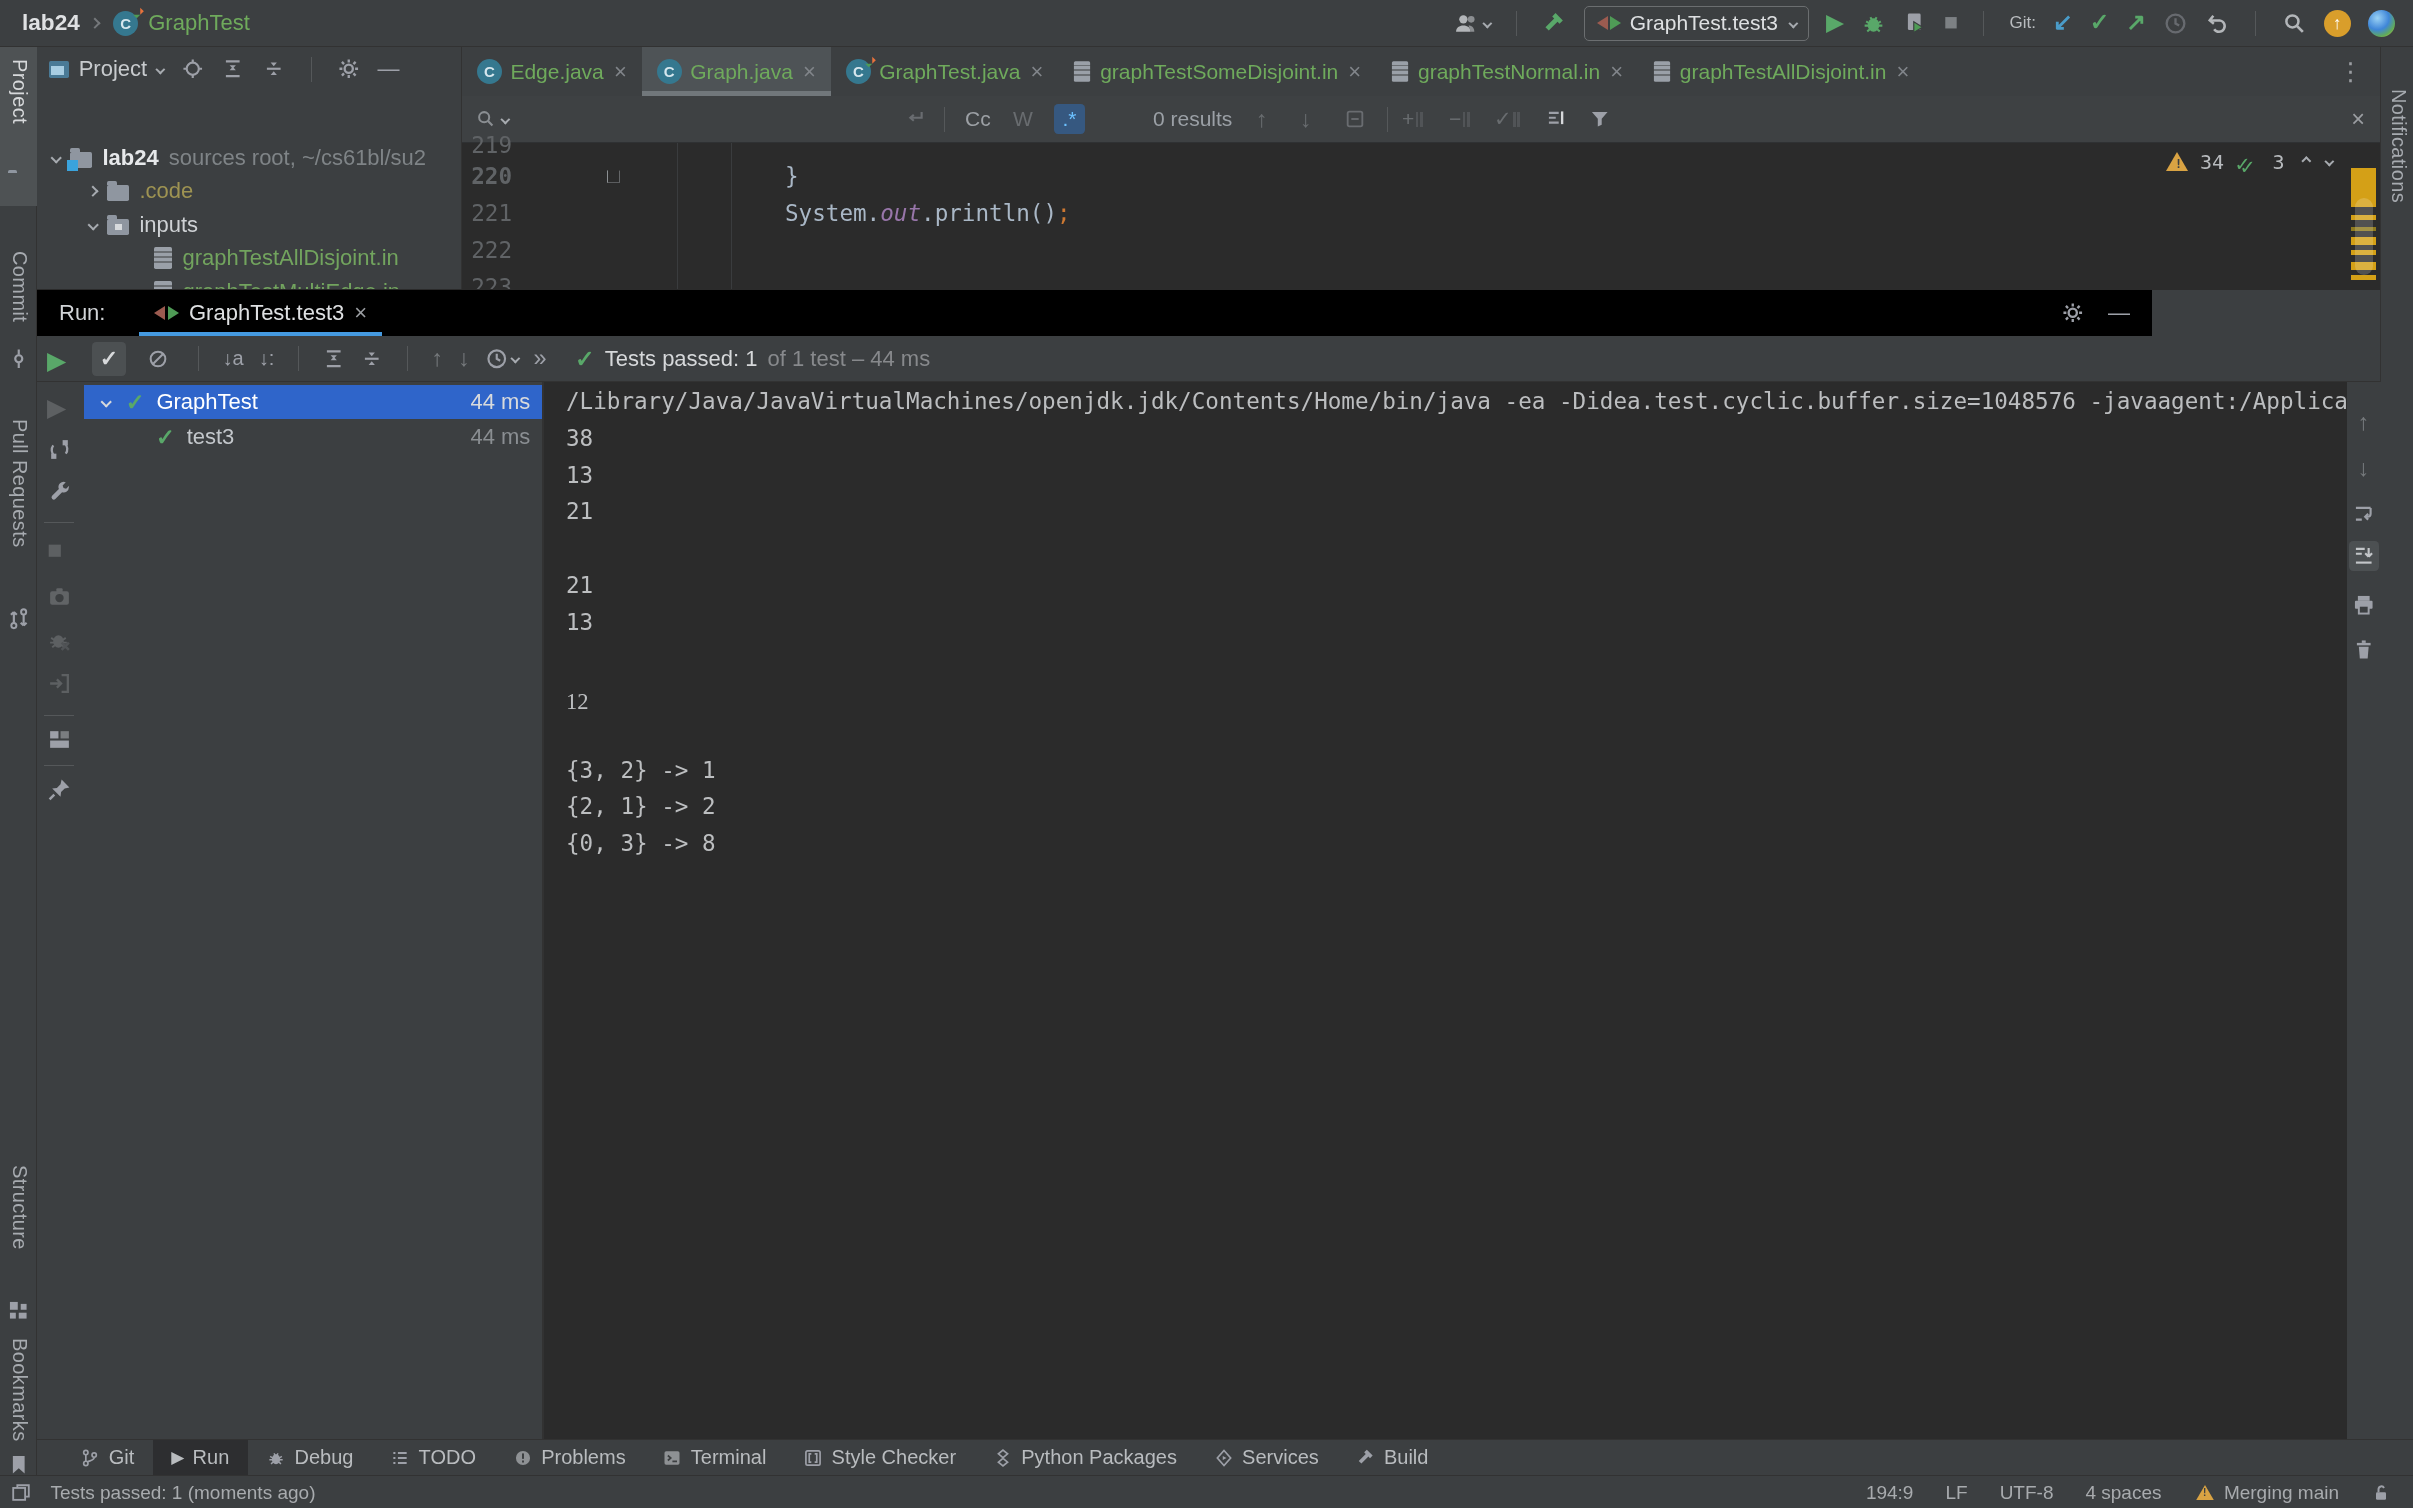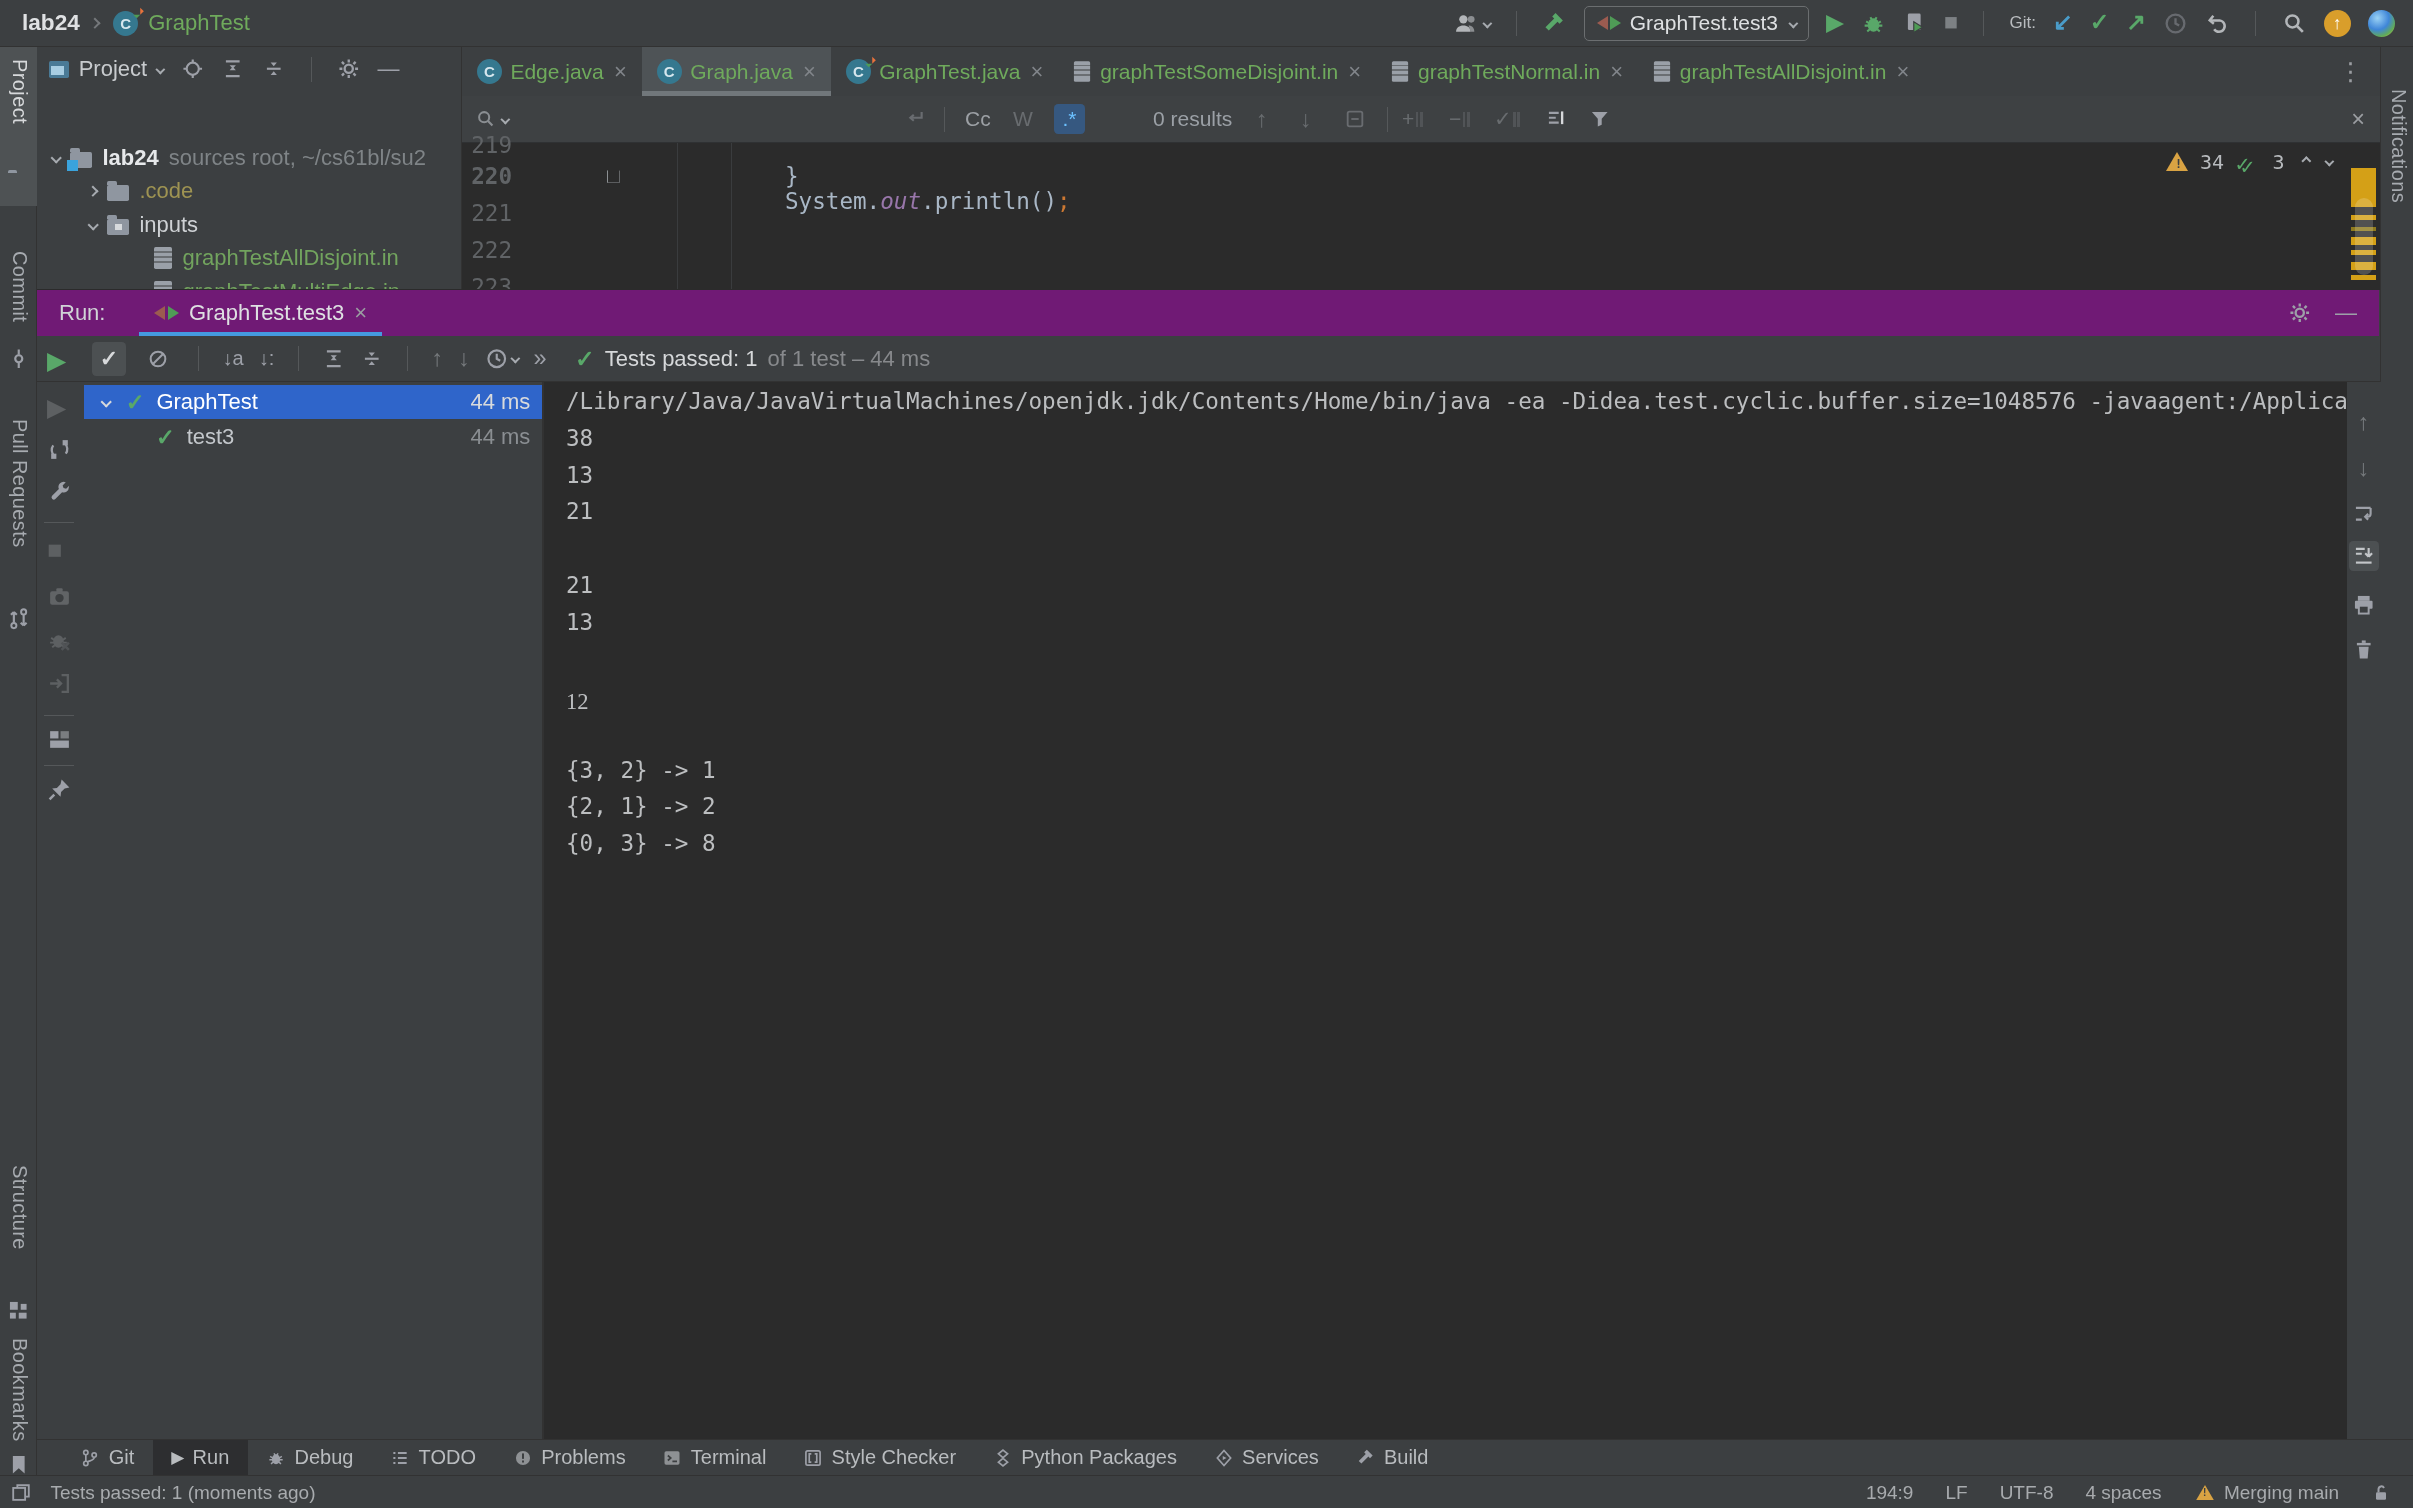--- a/index.html
+++ b/index.html
@@ -75,21 +75,21 @@
   .wtri{position:relative;width:0;height:0;border-left:11px solid transparent;border-right:11px solid transparent;border-bottom:19px solid #d9a343;display:inline-block;}
   .wtri:after{content:"!";position:absolute;left:-2.5px;top:3.4px;font-weight:bold;font-size:12.6px;color:#3c3f41;}
   .dblcheck{position:relative;width:25px;height:22px;}
   .dblcheck span{position:absolute;color:#59a869;font-size:22px;font-weight:bold;}
   #stripe{position:absolute;right:0;top:0;width:32px;height:147px;}
   .mark{position:absolute;left:3.4px;width:25px;background:#d4a017;}
   .thumb{position:absolute;left:6.7px;width:18.4px;height:77px;border-radius:9.2px;background:rgba(255,255,255,.18);}
 
   
   #runpanel{left:37px;top:289px;width:2343px;height:1150px;background:#3c3f41;border-top:0.8px solid #2b2b2b;}
-  #runtabrow{position:absolute;left:0;top:0;width:2342px;height:46px;background:#701a75;display:flex;align-items:center;}
+  #runtabrow{position:absolute;left:0;top:0;width:2115px;height:46px;background:#000000;display:flex;align-items:center;}
   #runtabrow .rlabel{font-size:22px;color:#d0d3d6;margin-left:22px;}
   .runtab{display:flex;align-items:center;gap:10px;height:46px;padding:0 15px;margin-left:34px;position:relative;font-size:22px;color:#dee0e2;}
   .runtab:after{content:"";position:absolute;left:0;bottom:0;width:100%;height:4.2px;background:#459ae0;}
   #runtoolbar{position:absolute;left:0;top:46px;width:2343px;height:46px;border-bottom:1.7px solid #323232;display:flex;align-items:center;gap:15px;padding-left:55px;}
   .tbtn{width:34px;height:34px;display:flex;align-items:center;justify-content:center;border-radius:4.2px;}
   .tbtn.sel{background:#4c5052;}
   #runstatus{display:flex;align-items:center;gap:10px;margin-left:13.4px;font-size:22px;}
   #runstatus .strong{color:#d6d8da;} #runstatus .rest{color:#87898c;}
   #runlstrip{position:absolute;left:0;top:46px;width:47px;height:1104px;}
   #runlstrip .ls{position:absolute;left:10px;}
@@ -381,21 +381,21 @@
     <div id="code">
       <span class="lnum" style="top:-16px;">219</span>
       <span class="lnum" style="top:15px;font-weight:bold;">220</span>
       <span class="lnum" style="top:52px;">221</span>
       <span class="lnum" style="top:89px;">222</span>
       <span class="lnum" style="top:126px;">223</span>
       <span class="guide" style="left:215px;"></span>
       <span class="guide" style="left:269px;"></span>
       <span class="gmark" style="top:23.5px;"></span>
       <div class="cline" style="left:323px;top:15px;"><span>}</span></div>
-      <div class="cline" style="left:323px;top:40px;"><span>System.</span><span class="tk-p">out</span><span>.println()</span><span class="tk-o">;</span></div>
+      <div class="cline" style="left:323px;top:52px;"><span>System.</span><span class="tk-p">out</span><span>.println()</span><span class="tk-o">;</span></div>
       <div id="inspect">
         <span class="wtri"></span>
         <span>34</span>
         <span class="dblcheck">
             <span style="left:0;top:0;">✓</span>
             <span style="left:5px;top:3.4px;">✓</span>
           </span>
         <span>3</span>
         <span class="chv sm" style="transform:rotate(-135deg);margin-left:6.7px;"></span>
         <span class="chv sm" style="margin-left:5px;"></span>

